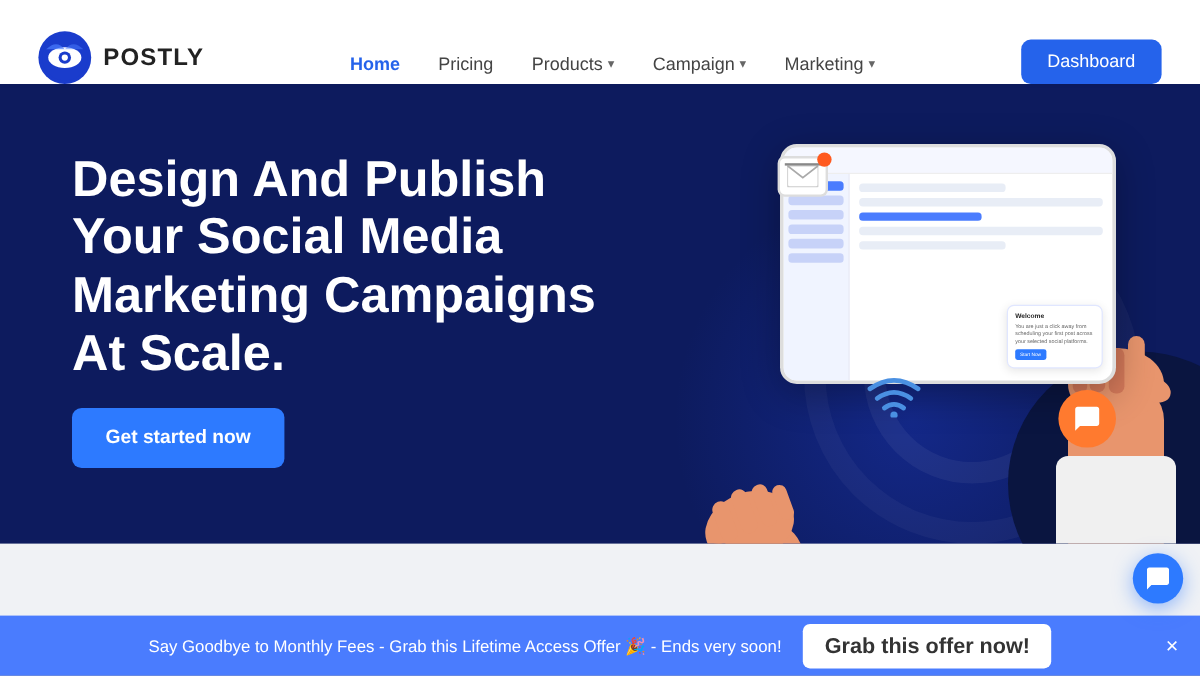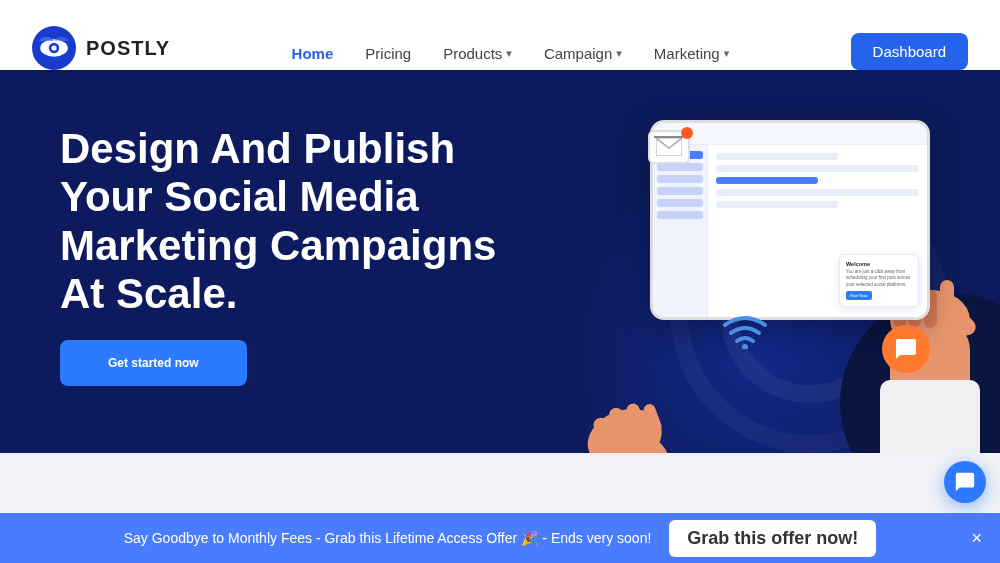--- a/index.html
+++ b/index.html
@@ -78,23 +78,23 @@
       font-size: 16px;
       color: #c0cbee;
       line-height: 1.5;
       margin-bottom: 32px;
       max-width: 380px;
     }
     .cta-btn {
       background: #2d7aff;
       color: #fff;
       border: none;
-      padding: 16px 48px;
+      padding: 16px 28px;
       border-radius: 8px;
-      font-size: 12px;
+      font-size: 16px;
       font-weight: 600;
       cursor: pointer;
       display: inline-block;
     }
 
     
     .tablet-wrap {
       position: absolute;
       right: 60px;
       top: 30px;

